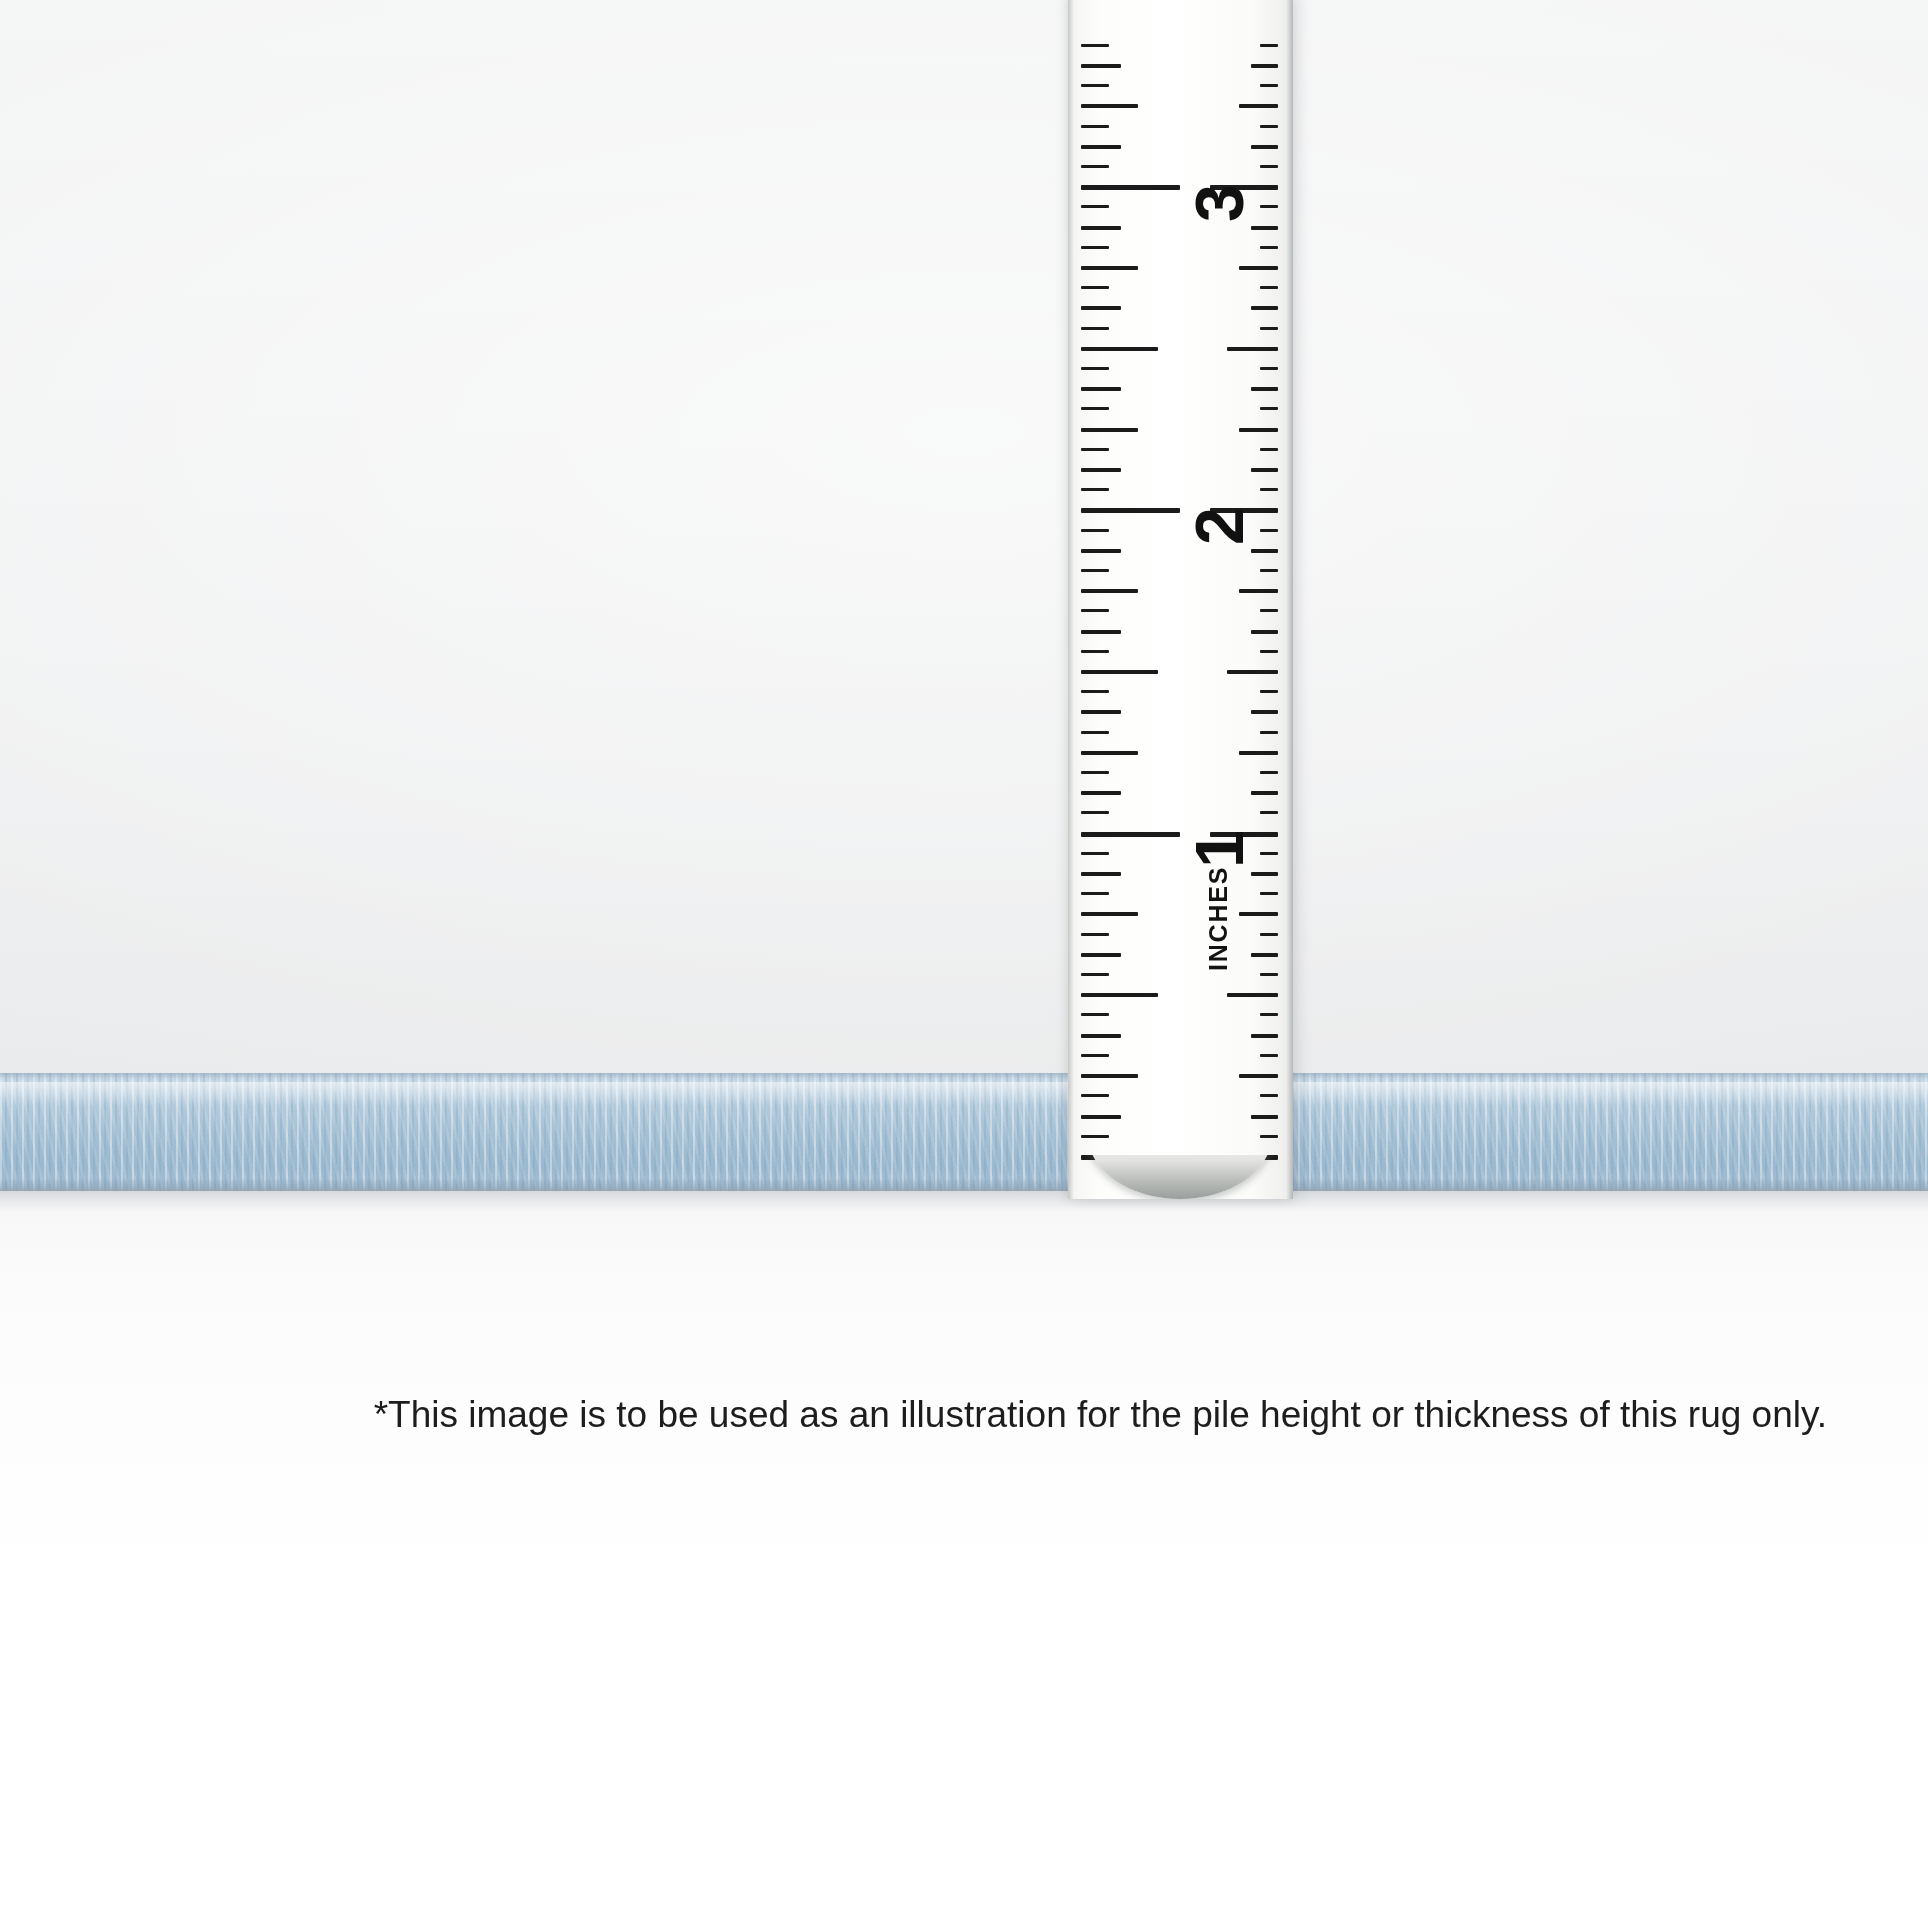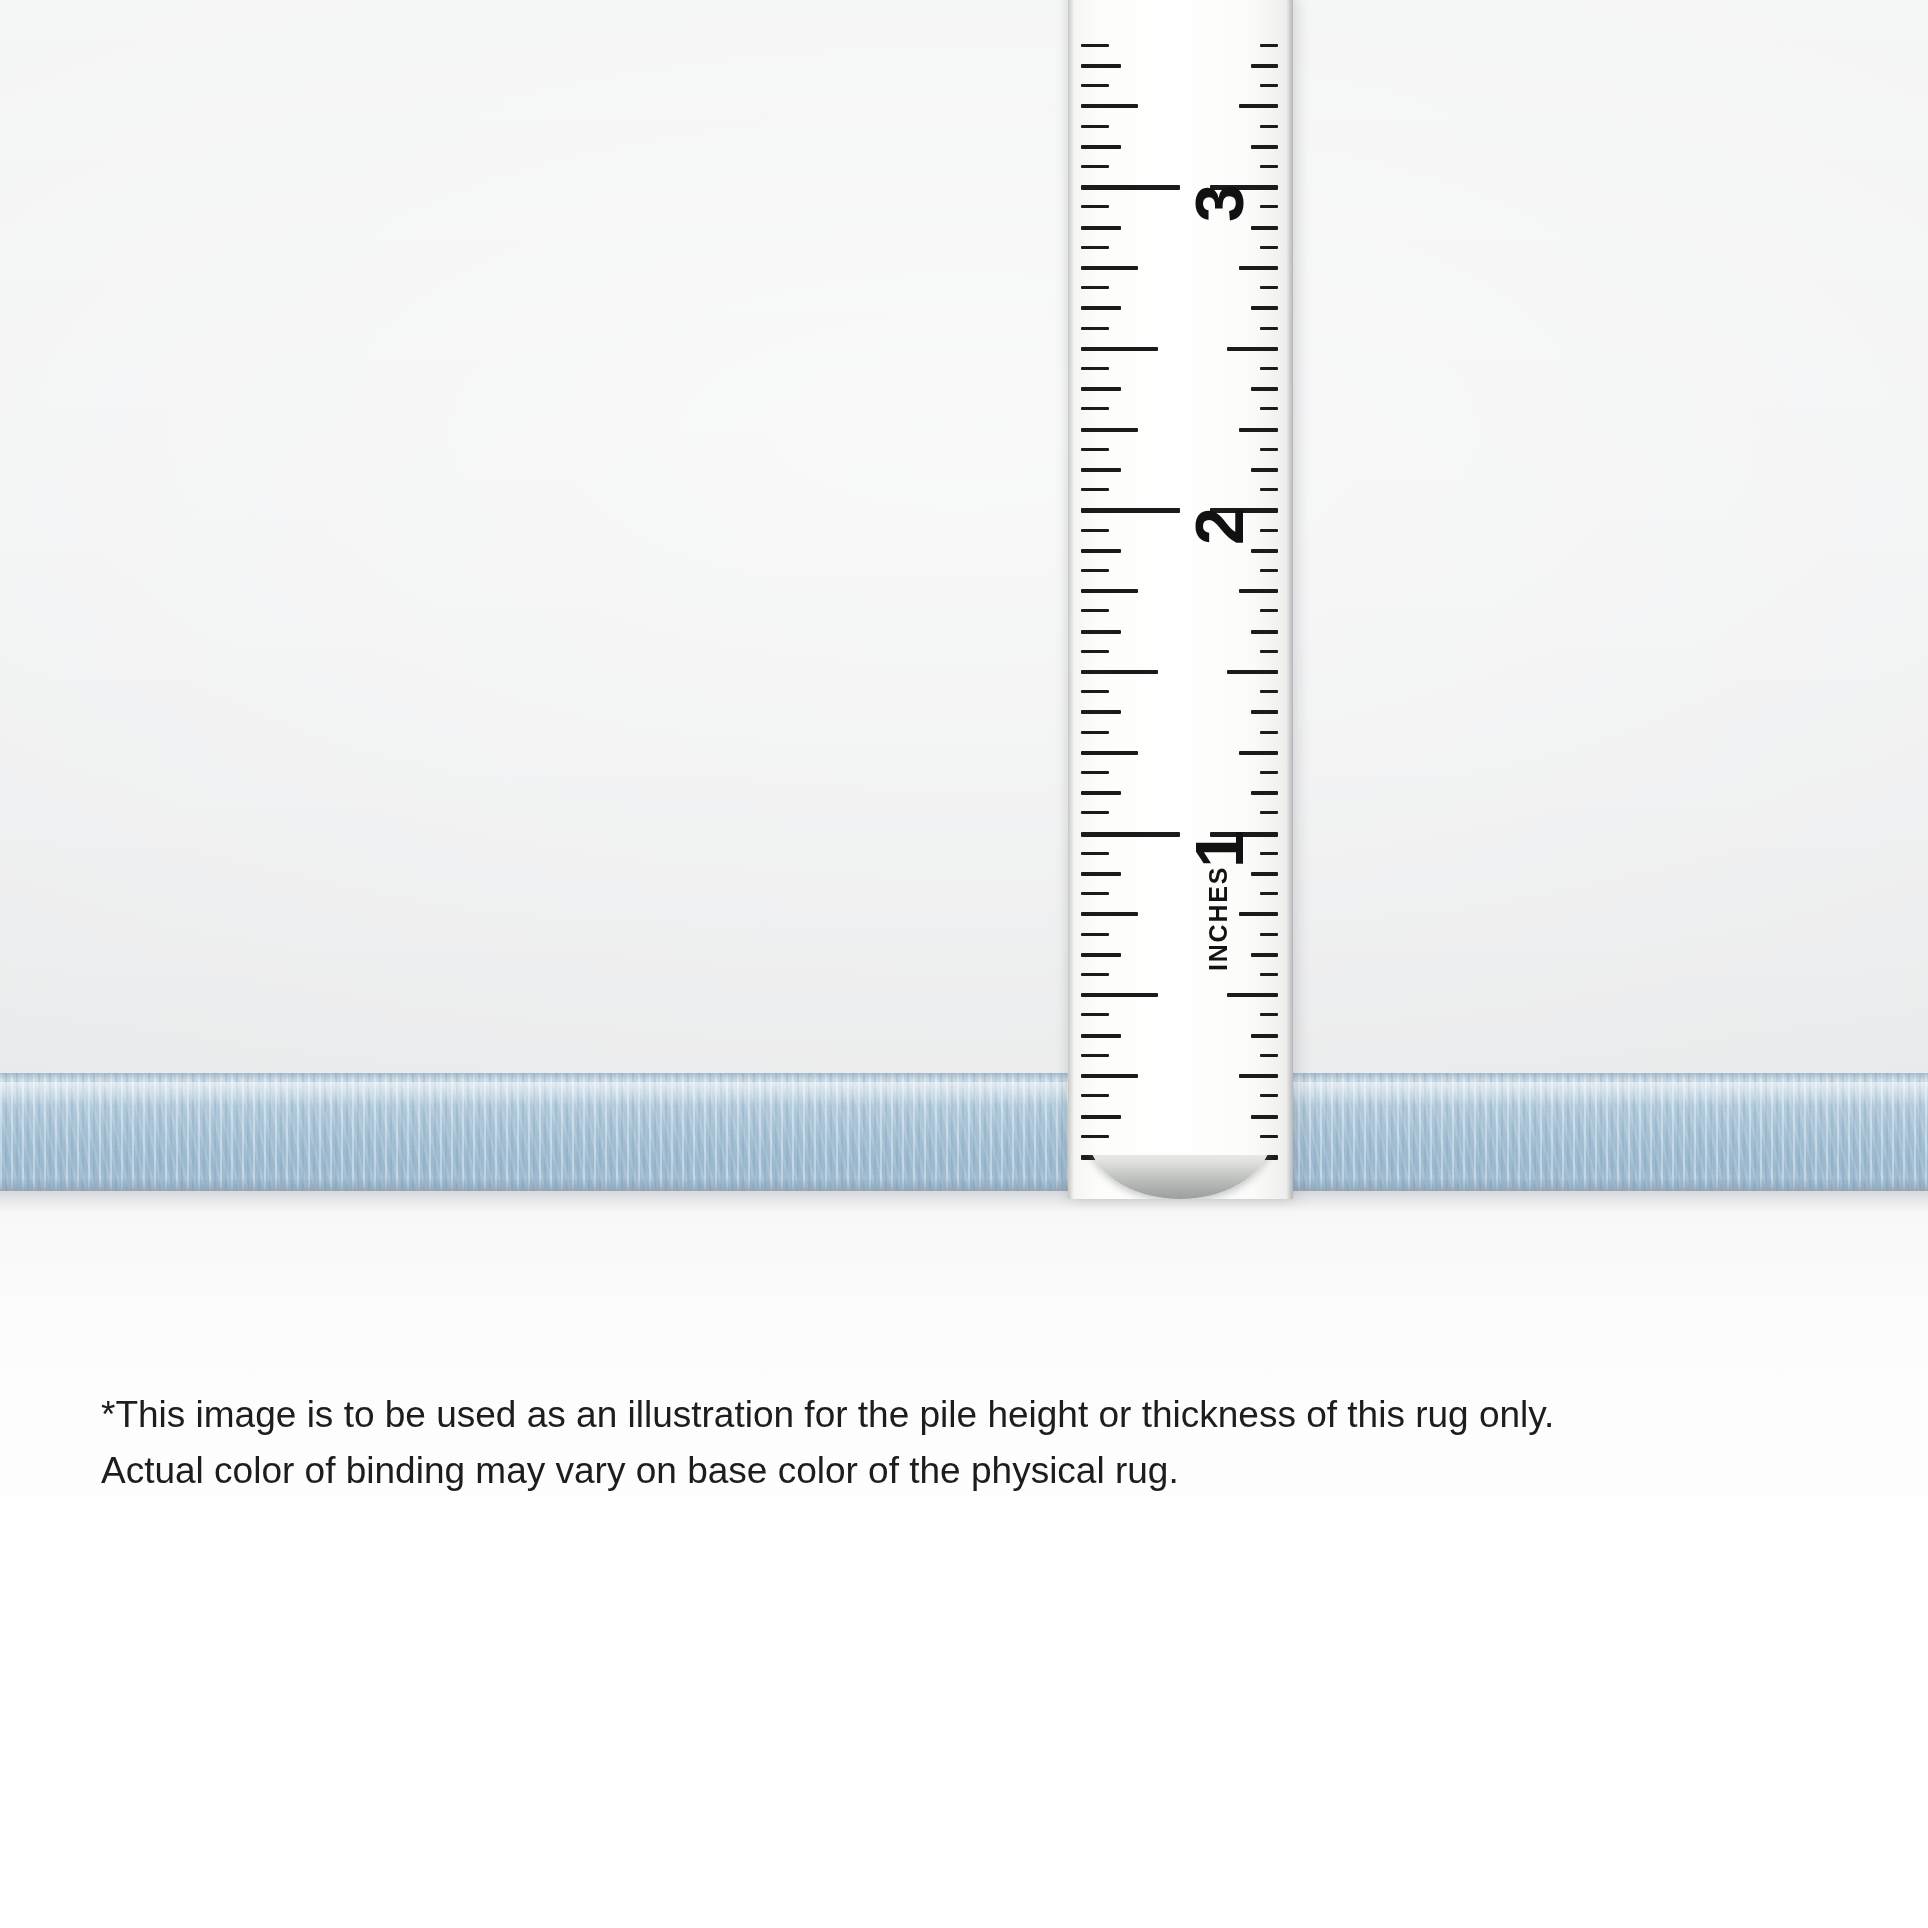--- a/index.html
+++ b/index.html
@@ -225,21 +225,21 @@
     border-radius: 50% / 0 0 100% 100%;
     box-shadow: 0 3.7px 7.3px rgba(110,115,118,0.35);
   }
 
   
   .caption {
     position: absolute;
     left: 0;
     top: 1387px;
     width: 1928px;
-    text-align: left;
+    text-align: right;
     font-family: "Liberation Sans", sans-serif;
     font-size: 37px;
     line-height: 1.5;
     color: #1d1d1d;
     padding: 0 101px;
     box-sizing: border-box;
   }
   .caption-line { display: block; }
 </style>
 </head>
@@ -388,17 +388,16 @@
   </div>
 
   <div class="ruler-tip">
     <div class="ruler-tip-metal">
       
     </div>
   </div>
 
   <div class="caption">
     <span class="caption-line">*This image is to be used as an illustration for the pile height or thickness of this rug only.</span>
-    <span class="caption-line">Actual color of binding may vary on base color of the physical rug.</span>
   </div>
 
 </div>
 
 
 </body></html>

